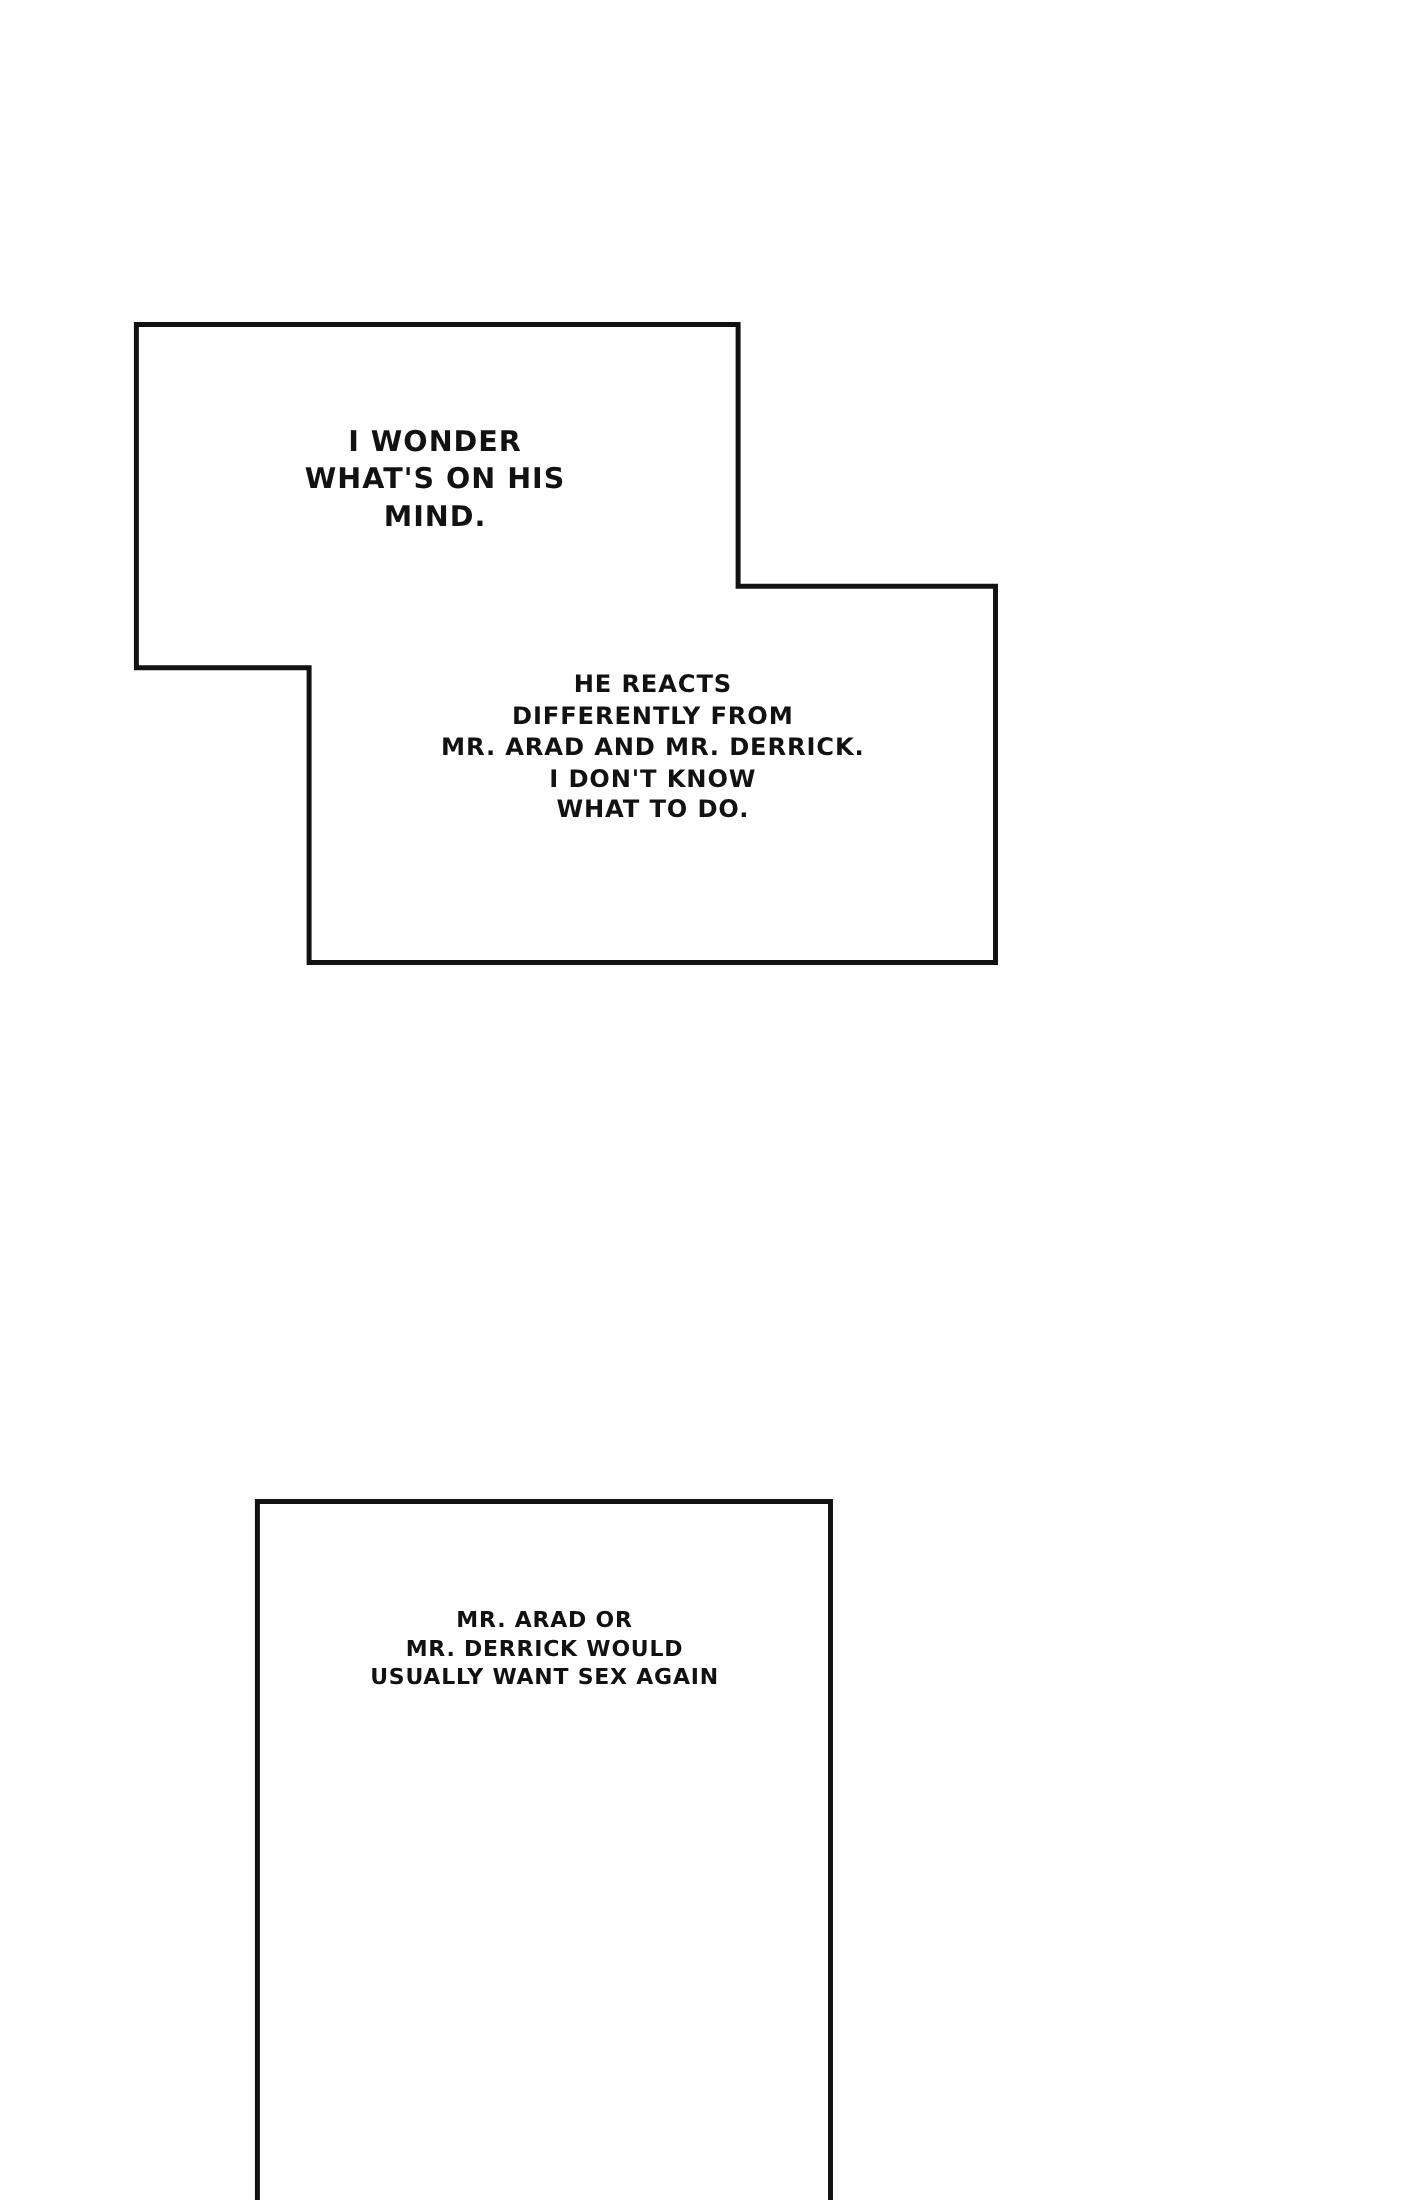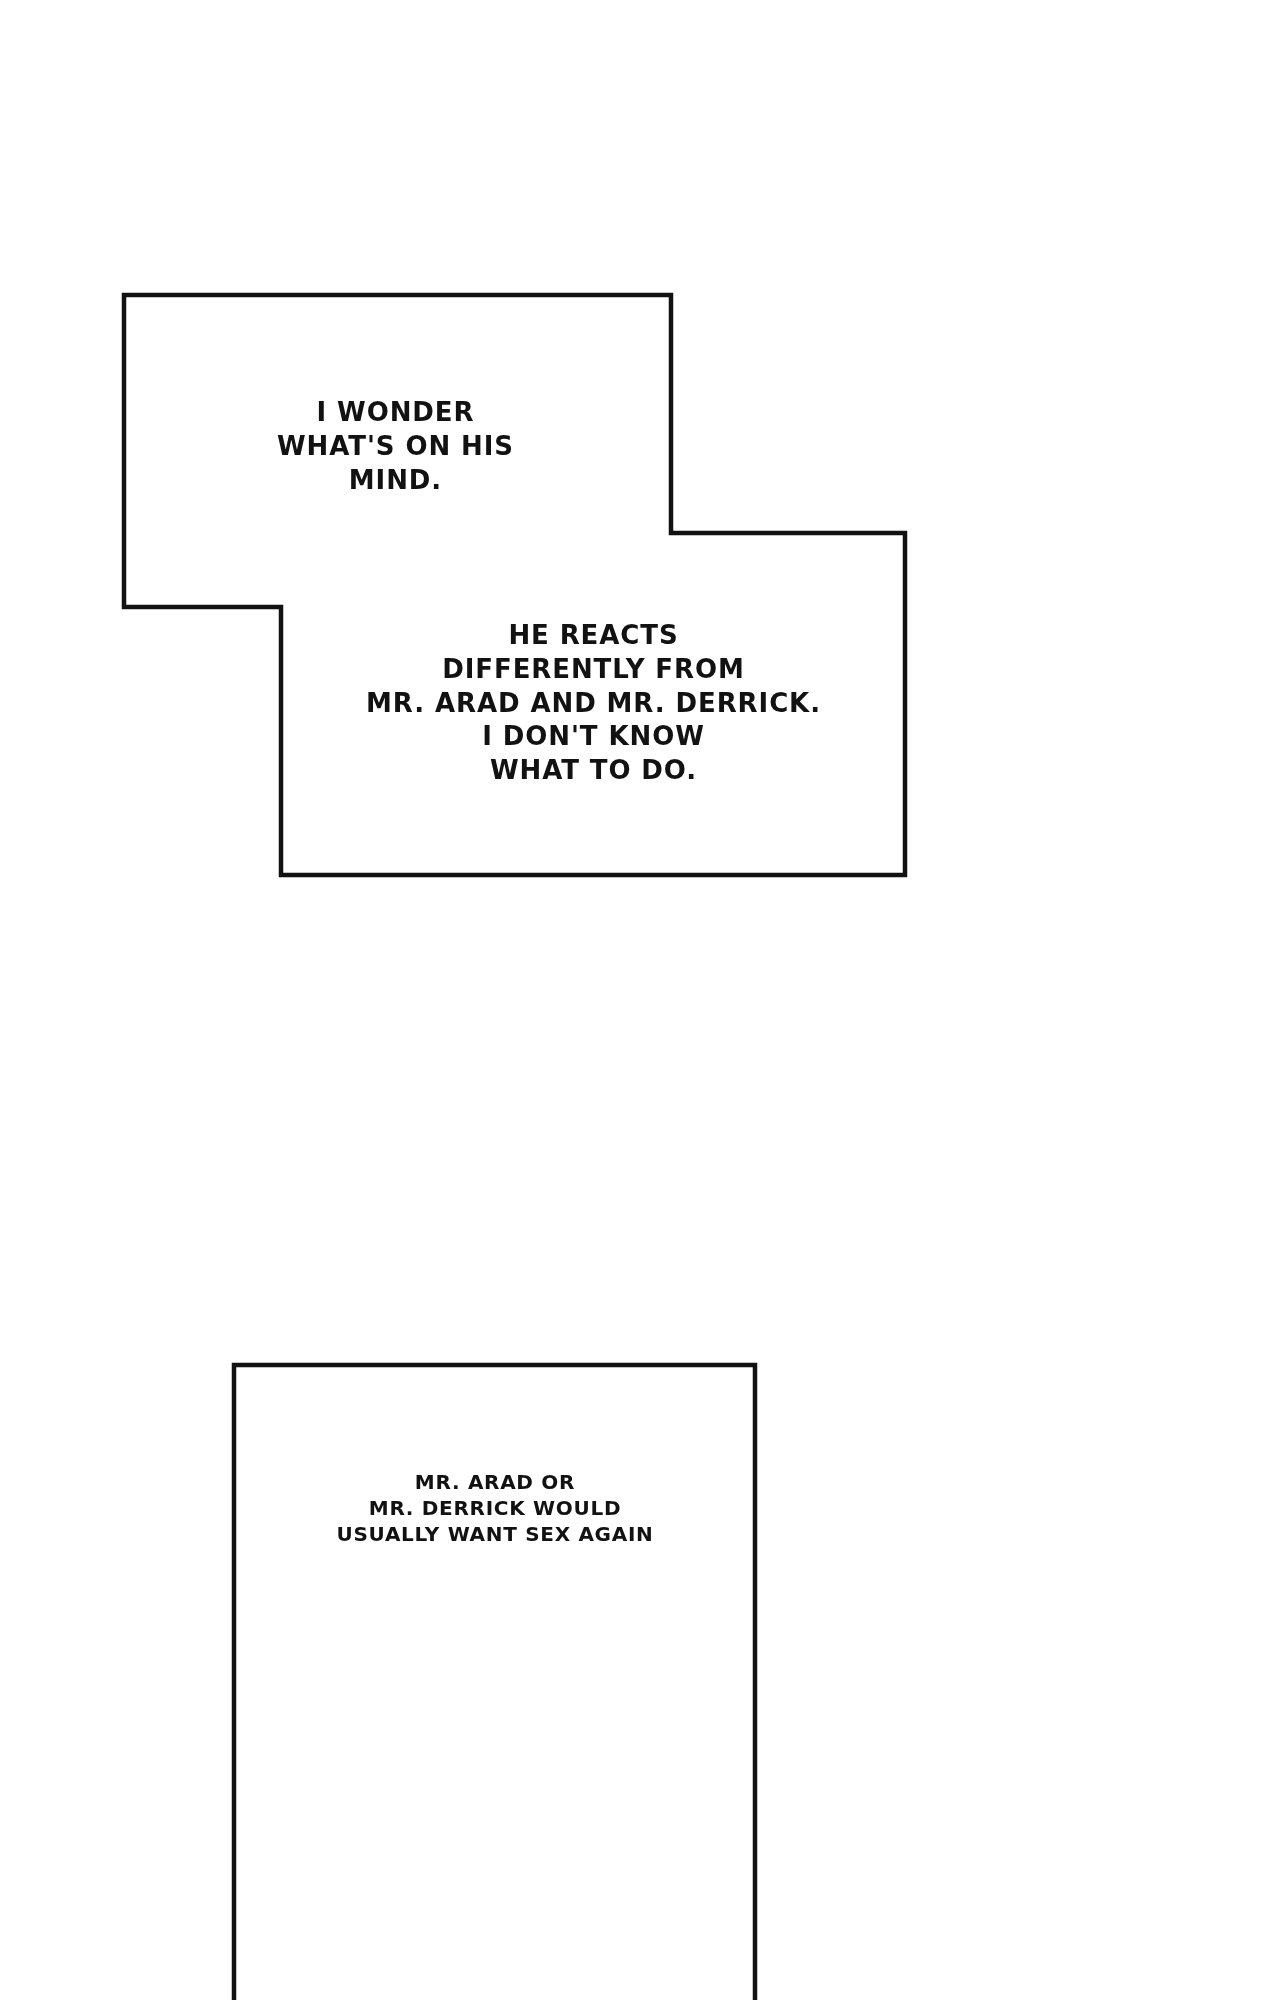--- a/index.html
+++ b/index.html
@@ -37,38 +37,37 @@
   
   .balloon-text {
     position: absolute;
     text-align: center;
     color: #121212;
     font-family: "DejaVu Sans", sans-serif;
     font-weight: 700;
     letter-spacing: 0.035em;
     line-height: 1.30;
     white-space: pre-line;
-    margin-top: 10px;
     -webkit-font-smoothing: antialiased;
   }
 
   
   #dialogue-wonder {
     left: 243px;
     top: 386px;
     width: 305px;
     font-size: 26px;
   }
 
   
   #dialogue-reacts {
     left: 330px;
     top: 609px;
     width: 527px;
-    font-size: 26px;
+    font-size: 22px;
   }
 
   
   #dialogue-usually {
     left: 257px;
     top: 1459px;
     width: 476px;
     font-size: 20px;
   }
 </style>

